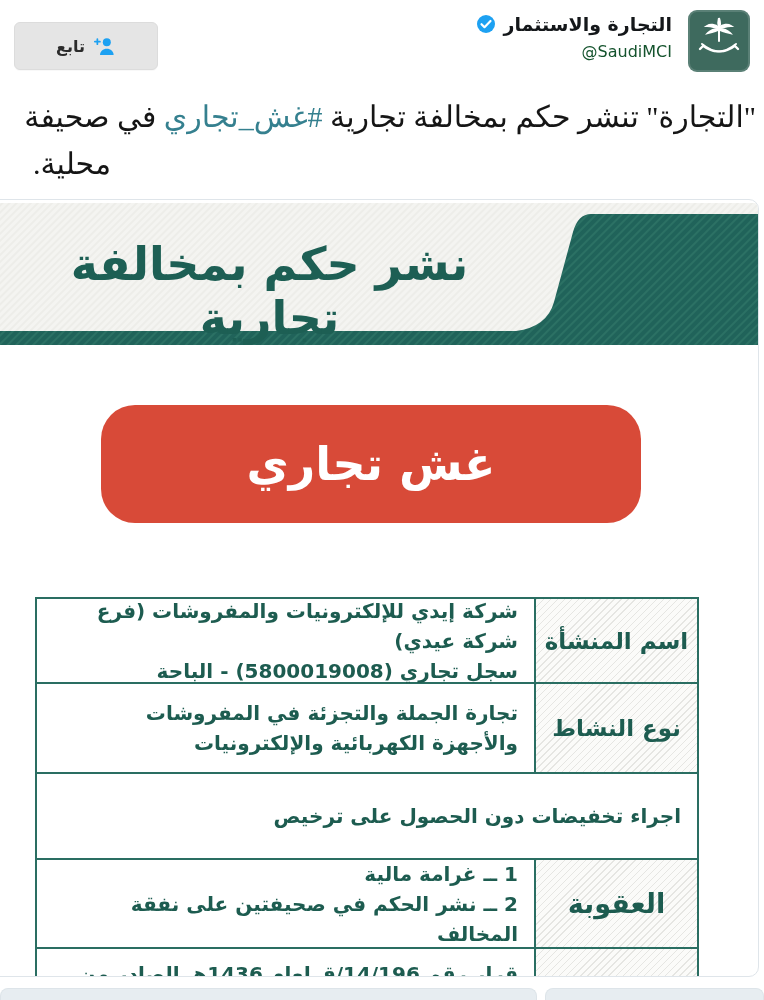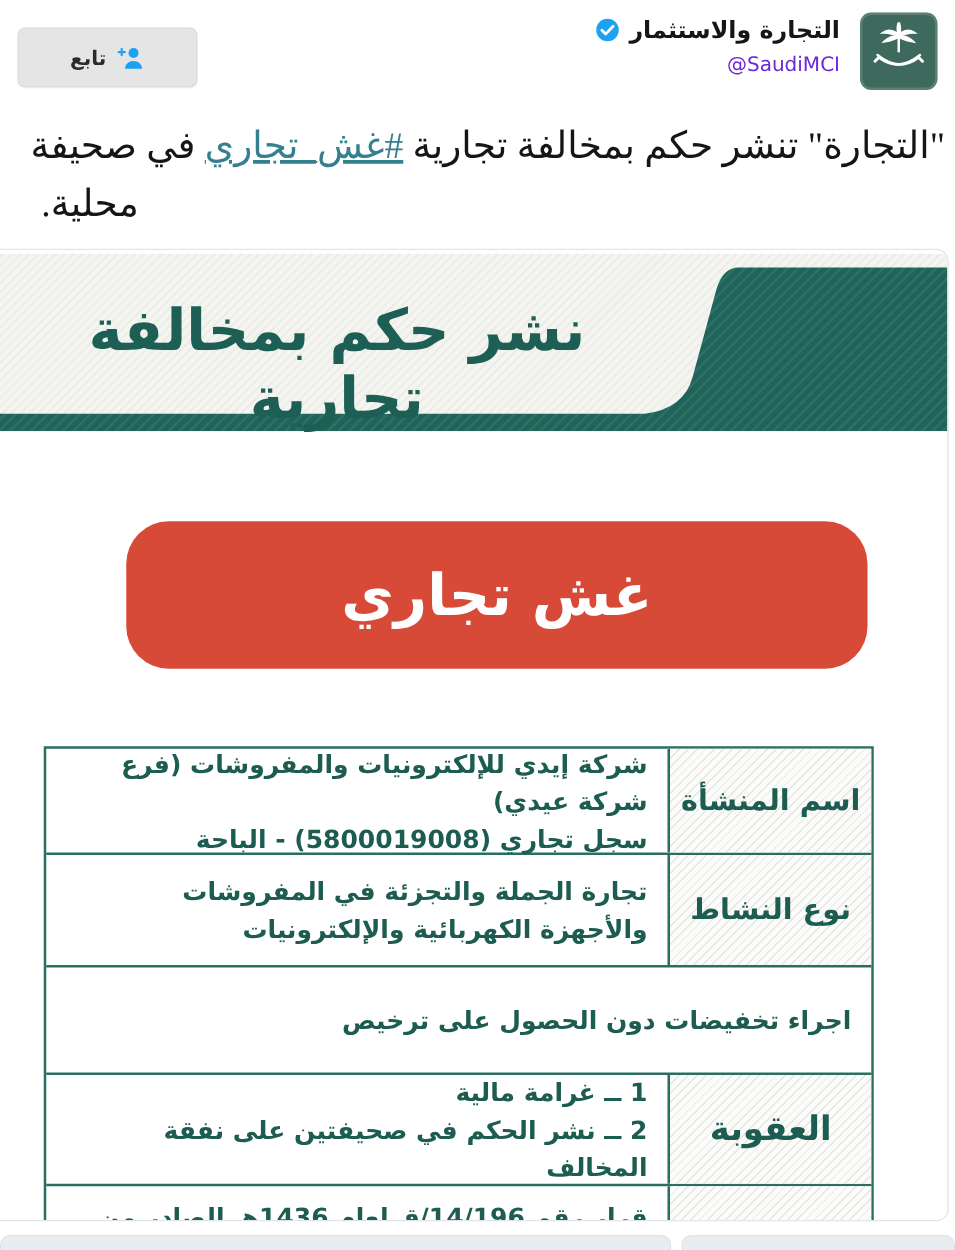--- a/index.html
+++ b/index.html
@@ -11,41 +11,41 @@
     background:#e5e5e5;border:1px solid #dcdcdc;border-radius:6px;
     display:flex;align-items:center;justify-content:center;gap:9px;direction:rtl;
     cursor:pointer;box-shadow:0 1px 1px rgba(0,0,0,.03);}
   .follow-btn .txt{font-size:16px;font-weight:bold;color:#2b2b2b;}
   .avatar{position:absolute;left:688px;top:10px;width:62px;height:62px;border-radius:9px;
     background:#3e6a5e;display:flex;align-items:center;justify-content:center;
     box-shadow:inset 0 0 0 2px rgba(255,255,255,.15);cursor:pointer;}
   .name-row{position:absolute;right:92px;top:13px;display:flex;direction:rtl;
     align-items:center;gap:8px;cursor:pointer;}
   .name-row .nm{font-size:19px;font-weight:bold;color:#14171a;}
-  .handle{position:absolute;right:92px;top:42px;font-size:16px;color:#6d28d9;cursor:pointer;}
+  .handle{position:absolute;right:92px;top:42px;font-size:16px;color:#14532d;cursor:pointer;}
 
   
   .tweet-text{position:absolute;left:6px;right:8px;top:94px;
     font-family:"Liberation Serif","DejaVu Serif",serif;font-size:30px;color:#151515;line-height:1.55;}
   .tweet-text p{margin:0;}
   .tweet-text .l1{direction:rtl;text-align:right;}
   .tweet-text .l2{direction:rtl;text-align:left;margin-left:27px;}
-  .hashtag{color:#35808f;cursor:pointer;text-decoration:underline;}
+  .hashtag{color:#35808f;cursor:pointer;}
 
   
   .media-card{position:absolute;left:-14px;top:199px;width:771px;height:776px;
     background:#fff;border:1px solid #dfe5ea;border-radius:10px;overflow:hidden;cursor:pointer;}
 
   .banner{position:absolute;top:3px;left:0;width:771px;height:142px;}
   .banner svg{position:absolute;inset:0;}
   .banner-title{position:absolute;top:34px;left:10px;width:545px;text-align:center;
     font-size:46px;font-weight:bold;color:#1d5f54;direction:rtl;}
 
-  .fraud-btn{position:absolute;top:205px;left:114px;width:593px;height:118px;
-    background:#d84a38;border-radius:34px;display:flex;align-items:center;justify-content:center;margin-top:12px;}
+  .fraud-btn{position:absolute;top:205px;left:114px;width:540px;height:118px;
+    background:#d84a38;border-radius:34px;display:flex;align-items:center;justify-content:center;}
   .fraud-btn span{color:#fff;font-size:46px;font-weight:bold;direction:rtl;}
 
   
   .vtable{position:absolute;top:397px;left:48px;width:664px;
     border:2px solid #2a6e62;box-sizing:border-box;background:#fff;}
   .vrow{display:flex;direction:rtl;border-top:2px solid #2a6e62;}
   .vrow:first-child{border-top:none;}
   .vlabel{width:163px;flex:0 0 163px;display:flex;align-items:center;justify-content:center;
     text-align:center;font-size:23px;font-weight:bold;color:#1d5c50;direction:rtl;
     background:#fbfbf9;

